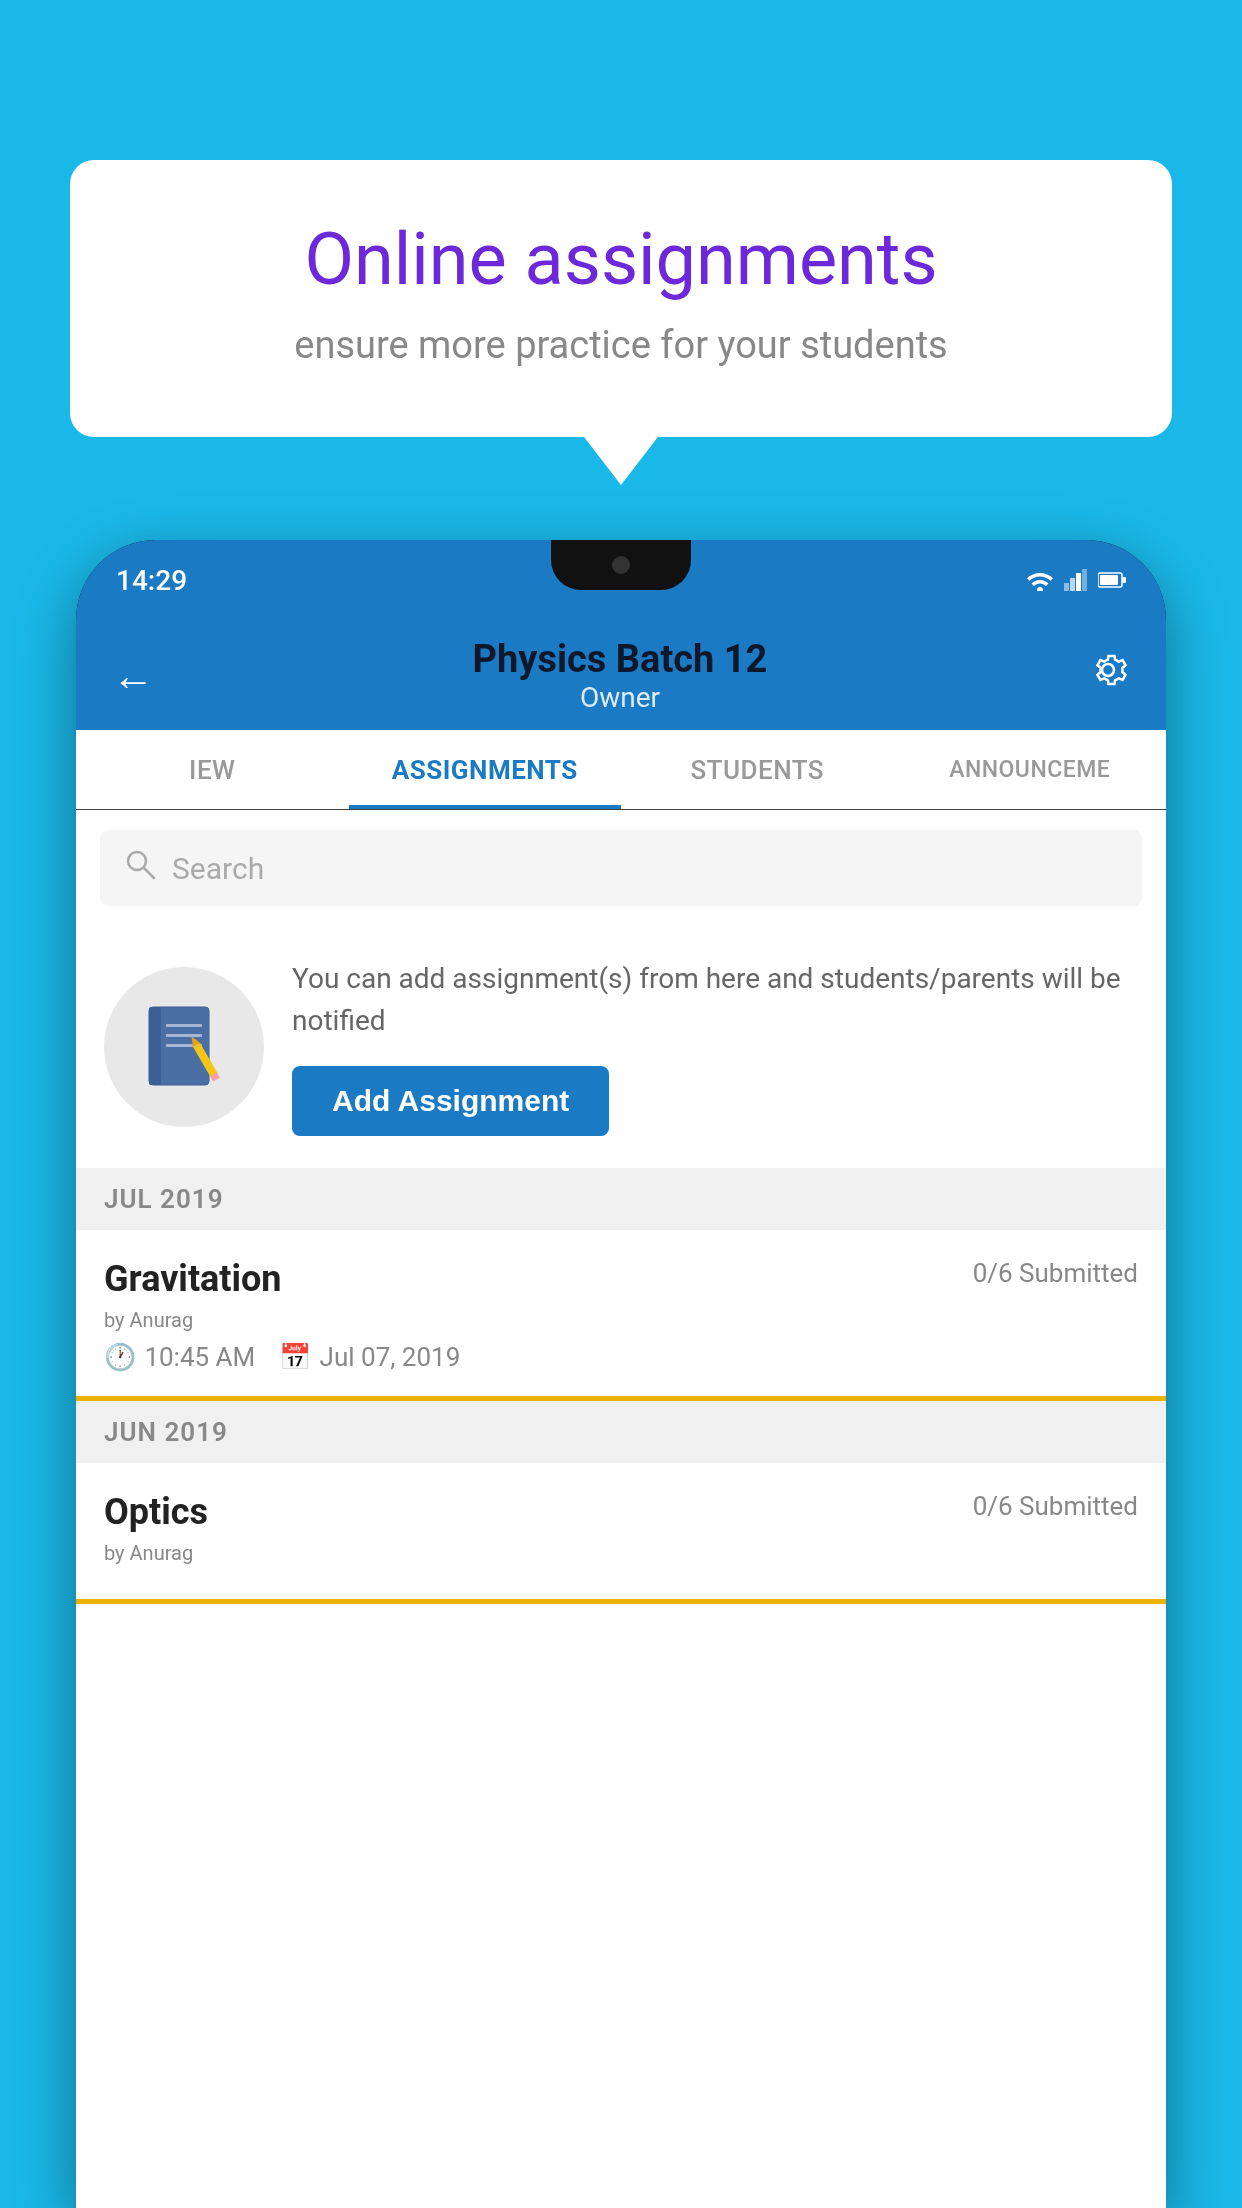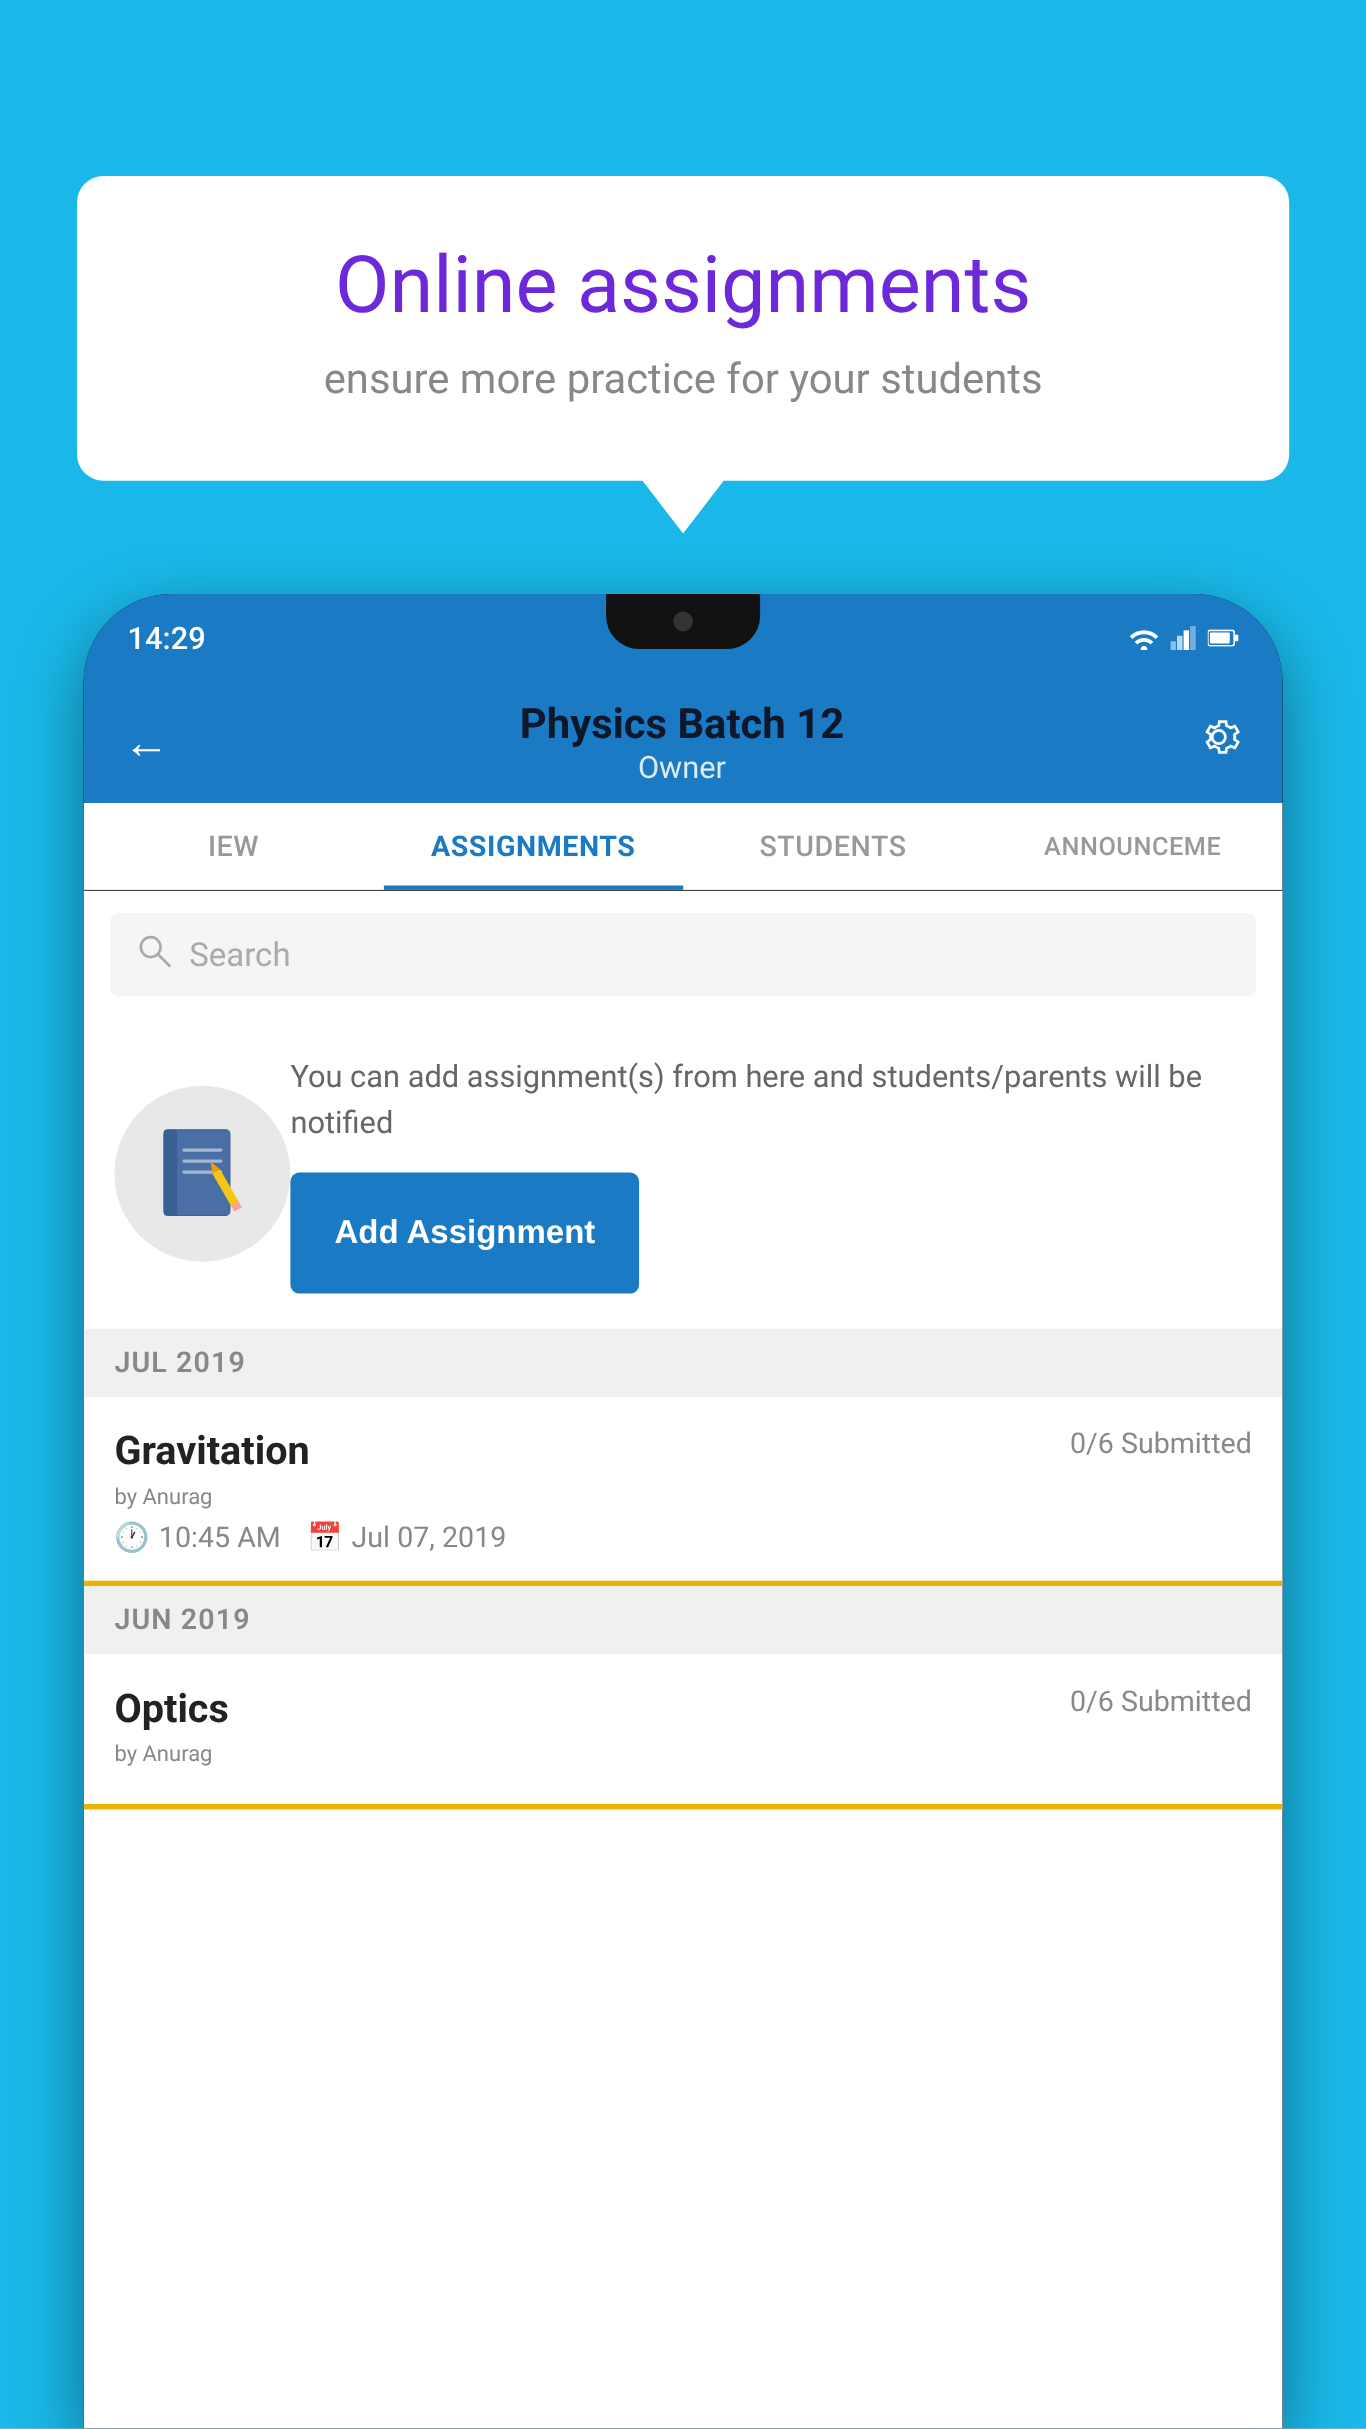--- a/index.html
+++ b/index.html
@@ -221,20 +221,21 @@
     .search-text {
       font-size: 30px;
       color: #aaa;
     }
 
     
     .add-assignment-section {
       display: flex;
       align-items: center;
       padding: 32px 28px;
+      gap: 28px;
       background: white;
     }
 
     .assignment-icon-circle {
       width: 160px;
       height: 160px;
       min-width: 160px;
       background: #e8e8e8;
       border-radius: 50%;
       display: flex;
@@ -251,21 +252,21 @@
       color: #666;
       line-height: 1.5;
       margin-bottom: 24px;
     }
 
     .add-assignment-btn {
       background: #1a7bc4;
       color: white;
       border: none;
       border-radius: 8px;
-      padding: 38px 40px;
+      padding: 18px 40px;
       font-size: 30px;
       font-weight: 600;
       cursor: pointer;
     }
 
     
     .section-divider {
       background: #f0f0f0;
       padding: 16px 28px;
       font-size: 26px;

